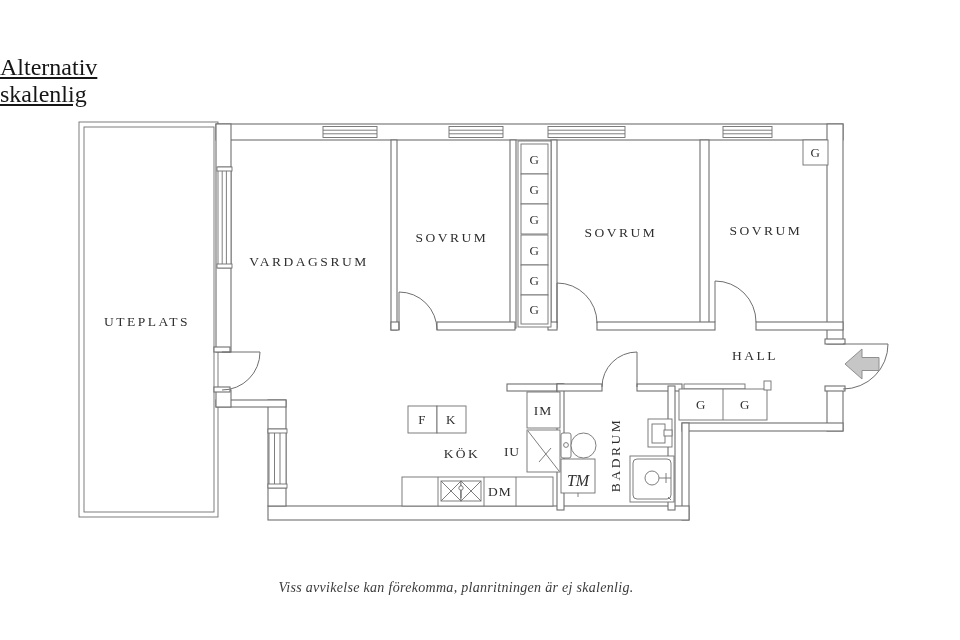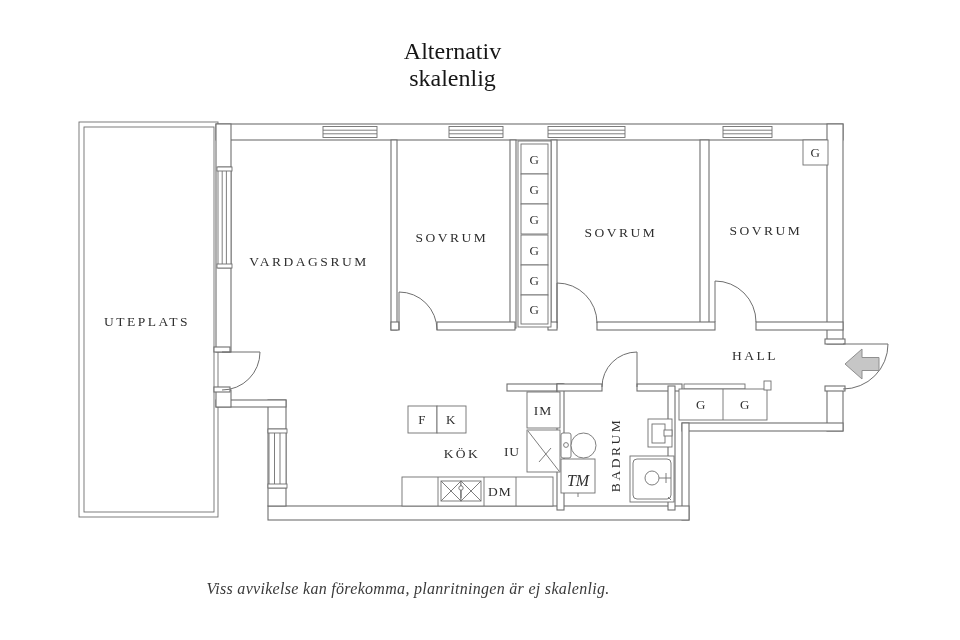--- a/index.html
+++ b/index.html
@@ -4,24 +4,24 @@
 <style>
   :root{
     --wall:#6f6f6f;
     --text:#2f2f2f;
     --arrow-fill:#c6c6c6;
     --arrow-stroke:#8f8f8f;
   }
   html,body{margin:0;padding:0;background:#fff;}
   #stage{position:relative;width:960px;height:640px;background:#fff;overflow:hidden;
          font-family:"Liberation Serif", serif;}
-  #plan-title{position:absolute;top:38px;left:0;width:905px;text-align:center;
-              color:#161616;font-size:24px;line-height:27px;}
+  #plan-title{position:absolute;top:54px;left:0;width:905px;text-align:left;
+              color:#161616;font-size:24px;line-height:27px;text-decoration:underline;}
   #disclaimer{position:absolute;top:580px;left:0;width:816px;text-align:center;
-              font-style:italic;font-size:16px;color:#3a3a3a;letter-spacing:0.3px;}
+              font-style:italic;font-size:14px;color:#3a3a3a;letter-spacing:0.3px;padding-left:48px;}
   svg{position:absolute;left:0;top:0;}
   .wall{fill:#fff;stroke:var(--wall);stroke-width:1.1;}
   .thin{fill:#fff;stroke:var(--wall);stroke-width:0.9;}
   .ln{fill:none;stroke:var(--wall);stroke-width:0.9;}
   .door{fill:none;stroke:var(--wall);stroke-width:1;}
   .lbl{font-family:"Liberation Serif",serif;font-size:13.5px;letter-spacing:2.5px;
        fill:var(--text);text-anchor:middle;}
   .sm{font-family:"Liberation Serif",serif;font-size:13px;letter-spacing:0.5px;
       fill:var(--text);text-anchor:middle;}
   .md{font-family:"Liberation Serif",serif;font-size:13.5px;letter-spacing:1px;

